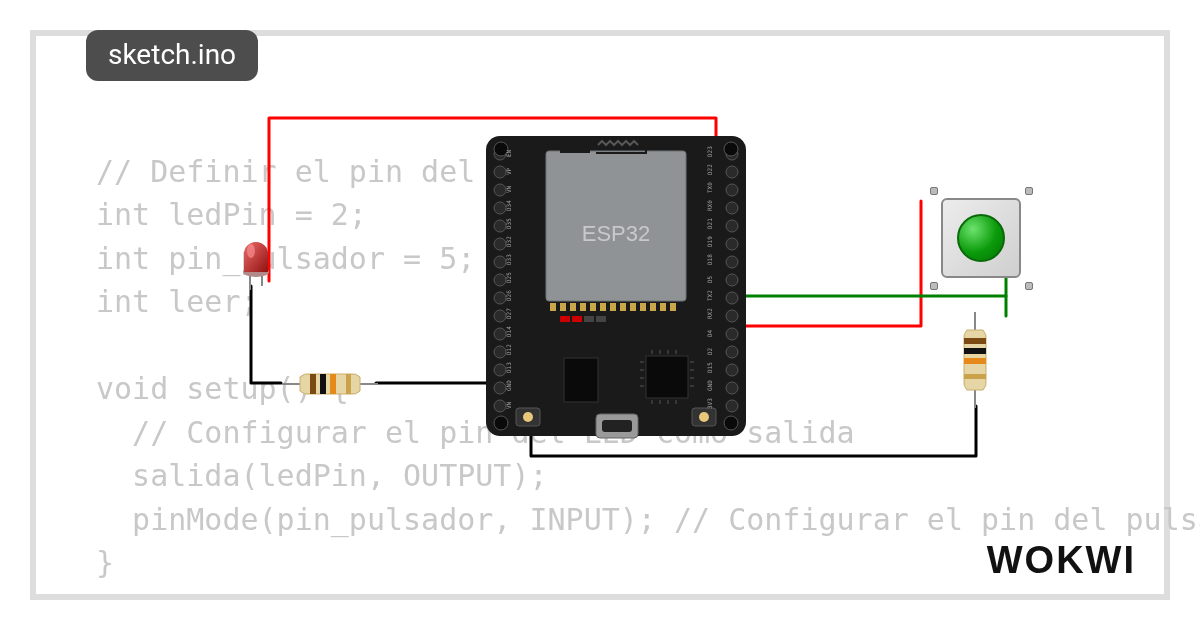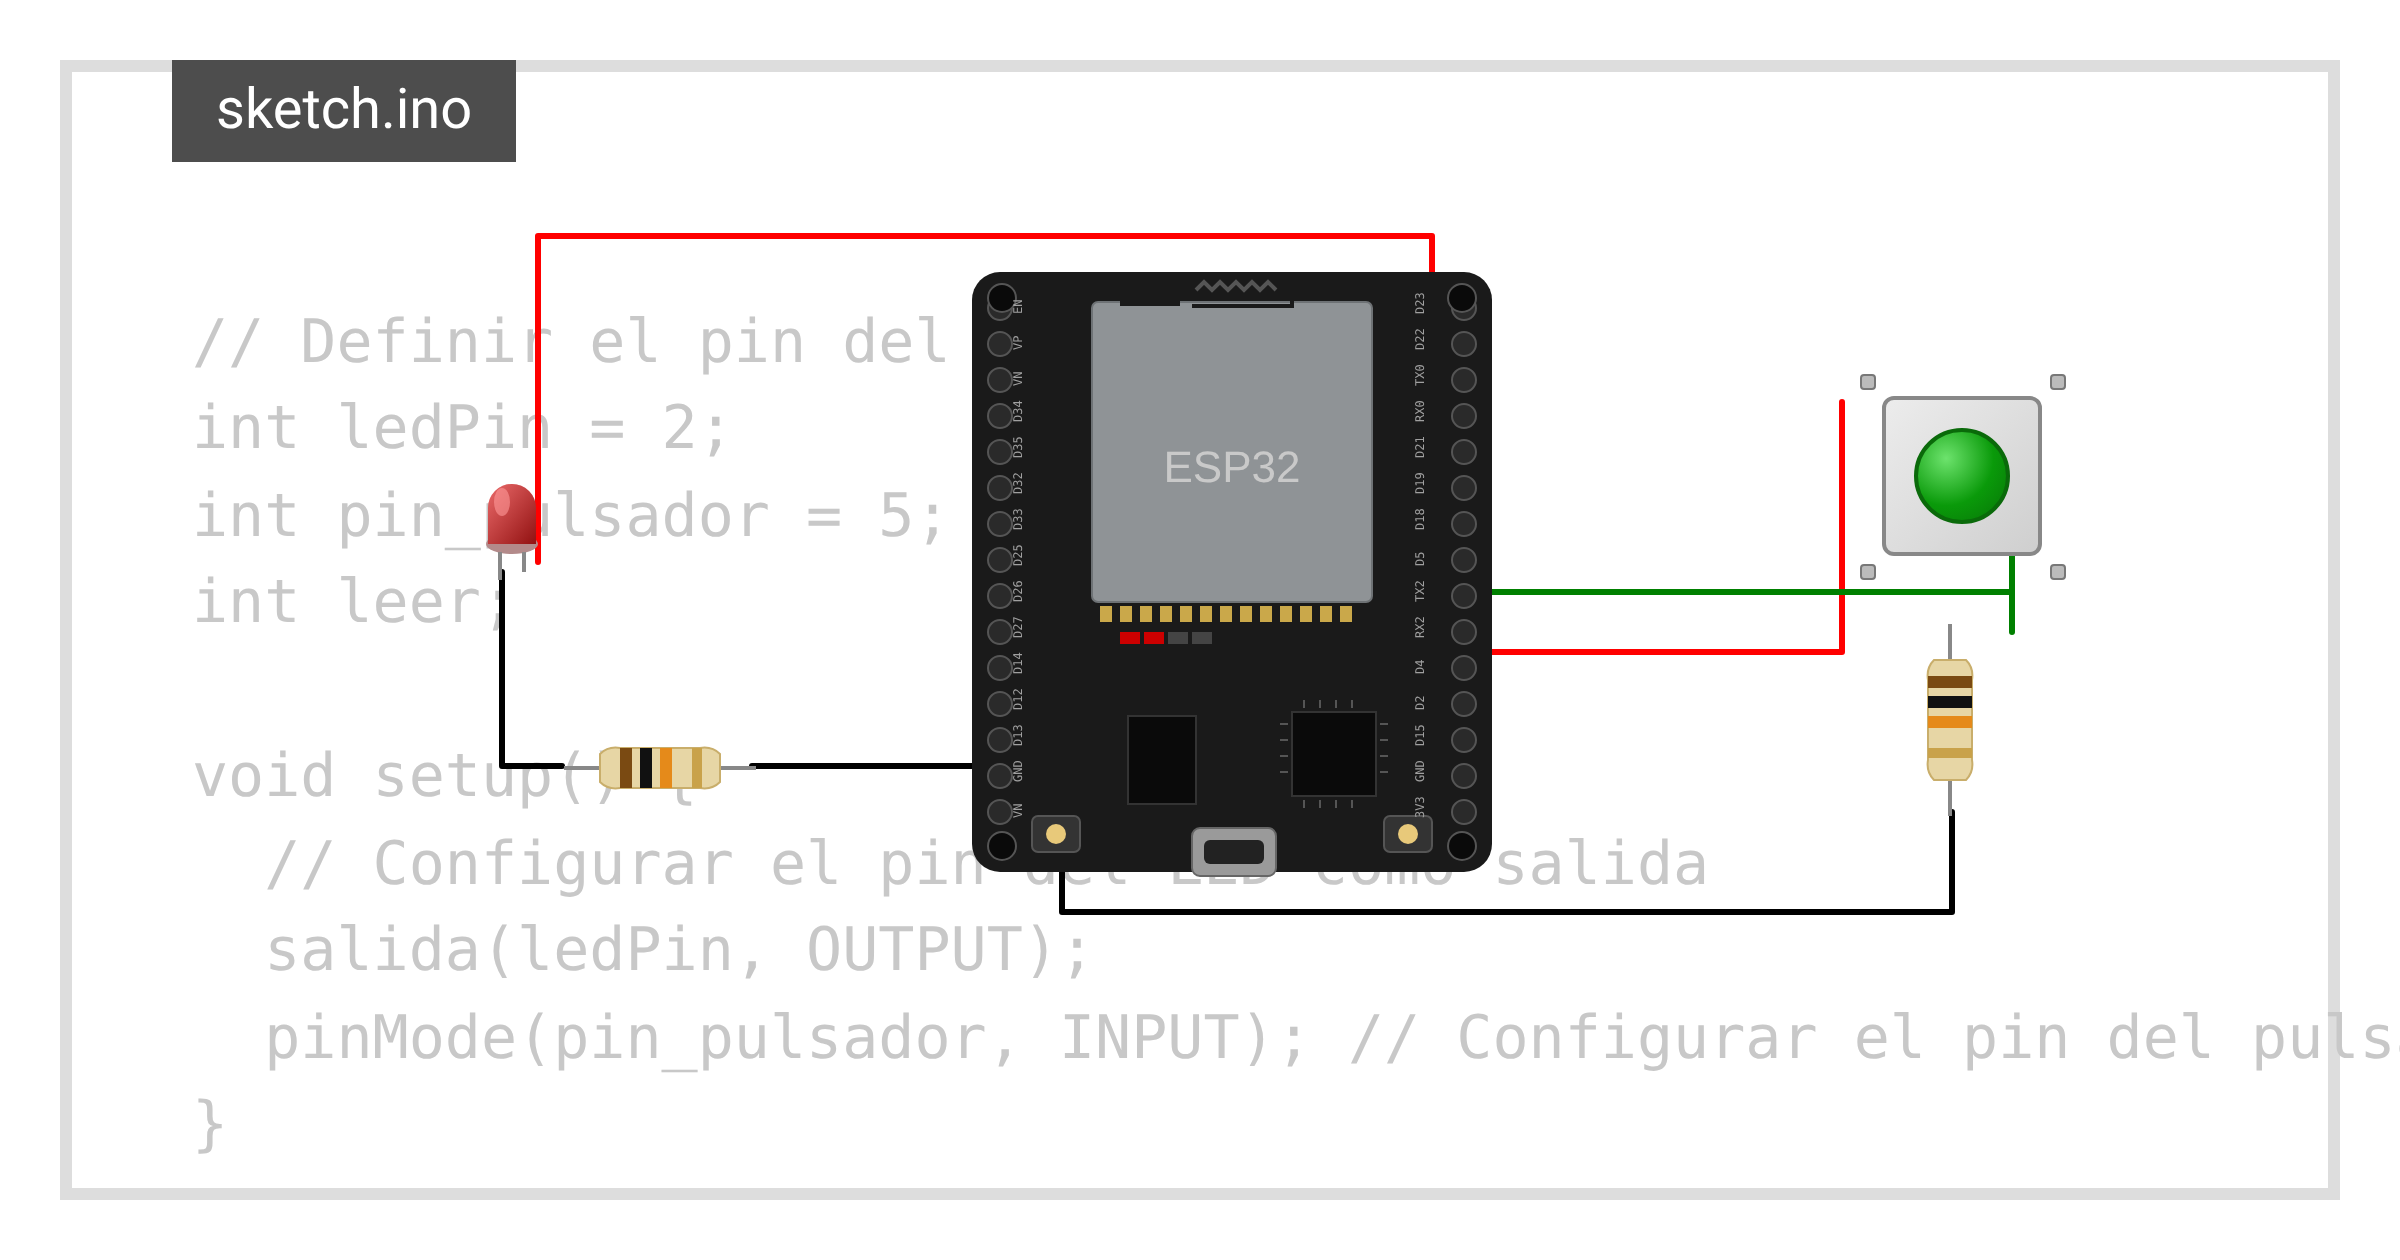--- a/index.html
+++ b/index.html
@@ -22,20 +22,21 @@
 .tab {
   position: absolute;
   top: -6px;
   left: 50px;
   background: #4d4d4d;
   color: #fff;
   padding: 8px 22px 10px 22px;
   font-size: 28px;
   font-weight: 400;
   z-index: 10;
+  border-radius: 12px;
 }
 .code-area {
   position: absolute;
   top: 70px;
   left: 60px;
   right: 0;
   font-family: "Consolas", "Menlo", monospace;
   font-size: 30px;
   line-height: 1.45;
   color: #c8c8c8;
@@ -328,13 +329,14 @@
 
   <div class="pushbutton">
     <div class="pushbutton-base"></div>
     <div class="pushbutton-cap"></div>
     <div class="pb-pin pb-tl"></div>
     <div class="pb-pin pb-tr"></div>
     <div class="pb-pin pb-bl"></div>
     <div class="pb-pin pb-br"></div>
   </div>
 
+  <div class="wokwi-brand">WOKWI</div>
 </div>
 
 </body></html>

